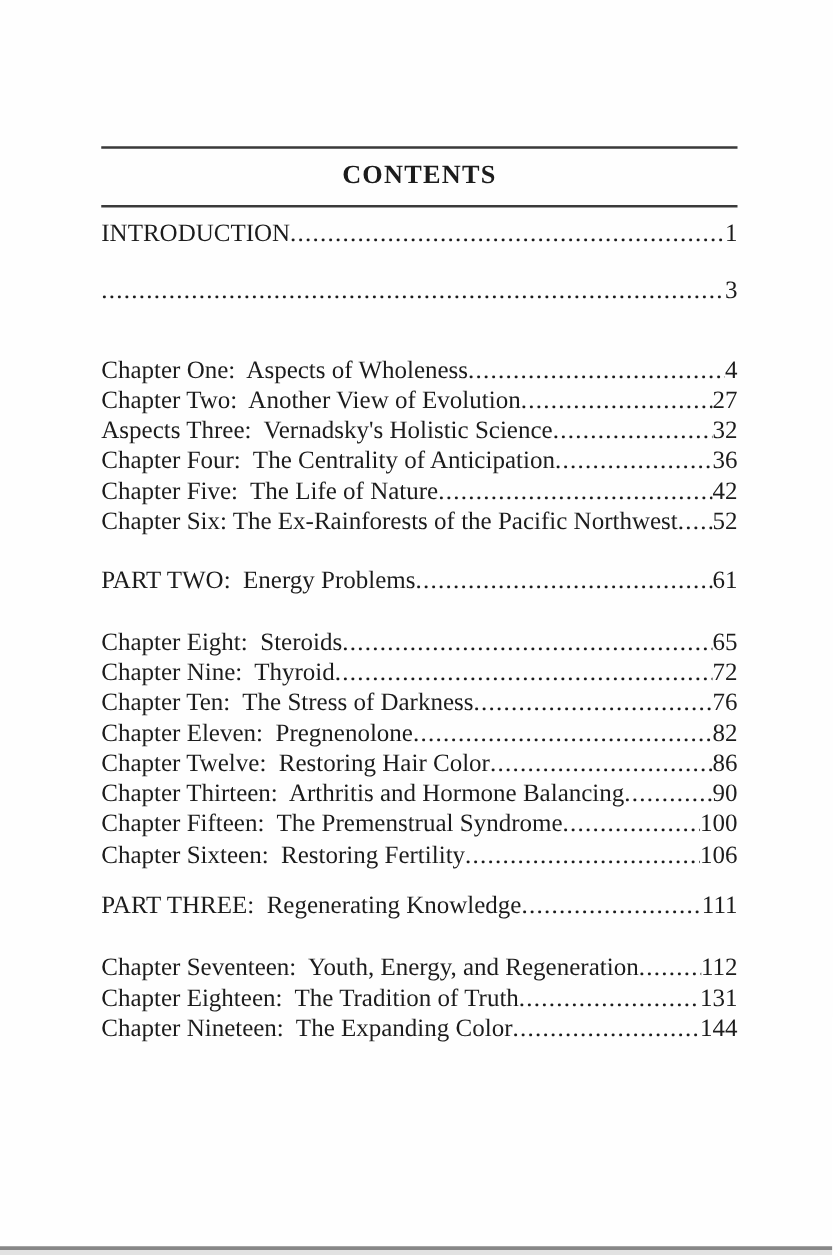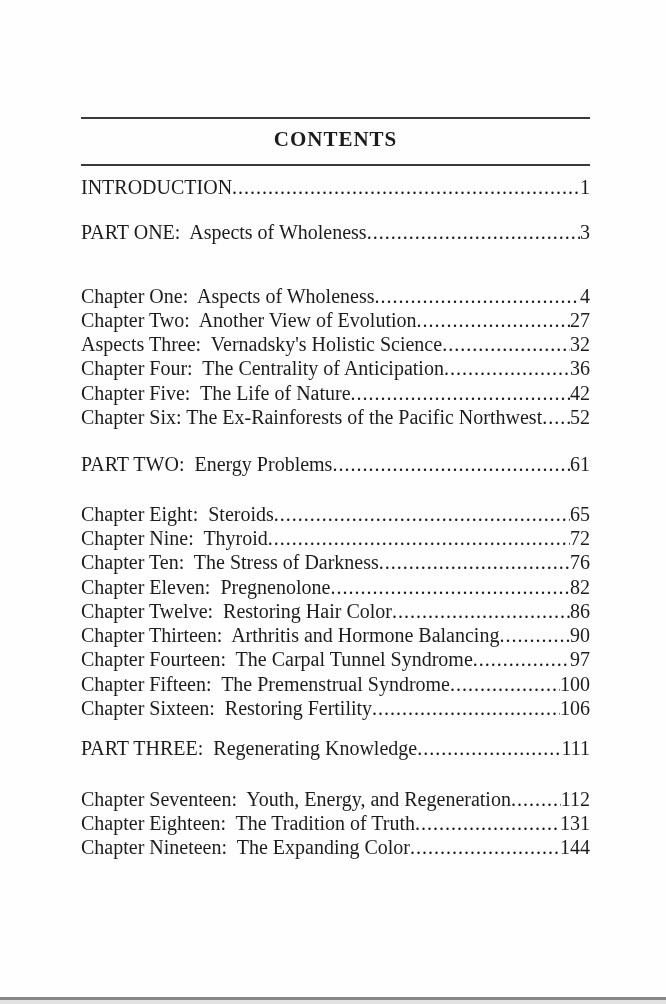--- a/index.html
+++ b/index.html
@@ -97,21 +97,20 @@
 
     <div class="toc">
 
       <div class="row intro">
         <span class="label">INTRODUCTION</span>
         <span class="dots"></span>
         <span class="pagenum">1</span>
       </div>
 
       <div class="row part part-one">
-        <span class="label">PART ONE:  Aspects of Wholeness</span>
         <span class="dots"></span>
         <span class="pagenum">3</span>
       </div>
 
       <div class="group-one">
         <div class="row">
           <span class="label">Chapter One:  Aspects of Wholeness</span>
           <span class="dots"></span>
           <span class="pagenum">4</span>
         </div>
@@ -171,25 +170,20 @@
         </div>
         <div class="row">
           <span class="label">Chapter Twelve:  Restoring Hair Color</span>
           <span class="dots"></span>
           <span class="pagenum">86</span>
         </div>
         <div class="row">
           <span class="label">Chapter Thirteen:  Arthritis and Hormone Balancing</span>
           <span class="dots"></span>
           <span class="pagenum">90</span>
-        </div>
-        <div class="row">
-          <span class="label">Chapter Fourteen:  The Carpal Tunnel Syndrome</span>
-          <span class="dots"></span>
-          <span class="pagenum">97</span>
         </div>
         <div class="row">
           <span class="label">Chapter Fifteen:  The Premenstrual Syndrome</span>
           <span class="dots"></span>
           <span class="pagenum">100</span>
         </div>
         <div class="row">
           <span class="label">Chapter Sixteen:  Restoring Fertility</span>
           <span class="dots"></span>
           <span class="pagenum">106</span>

